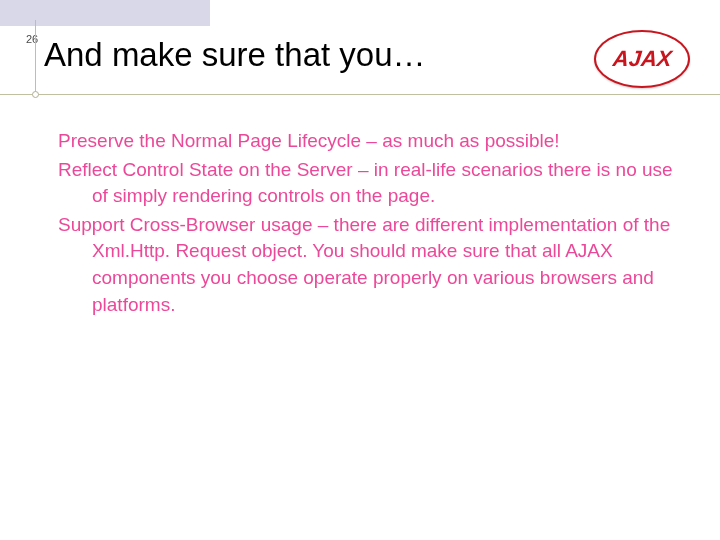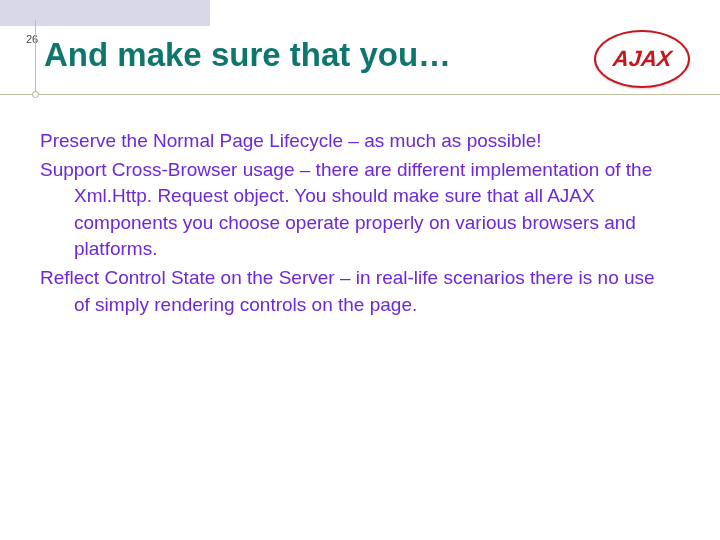--- a/index.html
+++ b/index.html
@@ -25,22 +25,22 @@
     left: 10px;
     font-size: 11px;
     color: #4a4a4a;
     margin-left: 16px;
   }
   .title {
     position: absolute;
     top: 36px;
     left: 44px;
     font-size: 33px;
-    color: #0f766e;
-    font-weight: bold;
+    color: #000000;
+    font-weight: normal;
   }
   .vline {
     position: absolute;
     left: 35px;
     top: 20px;
     width: 1px;
     height: 74px;
     background: #c0c0a0;
   }
   .hline {
@@ -85,24 +85,24 @@
     font-weight: 900;
     font-size: 22px;
     color: #c9151e;
     letter-spacing: 0px;
     font-style: italic;
     transform: skewX(-6deg);
   }
   .content {
     position: absolute;
     top: 128px;
-    left: 40px;
+    left: 58px;
     width: 630px;
     font-size: 19px;
-    color: #6d28d9;
+    color: #ec4899;
     line-height: 1.4;
   }
   .item {
     margin-bottom: 2px;
     padding-left: 34px;
     text-indent: -34px;
   }
   .item4 {
     padding-left: 42px;
     text-indent: -34px;
@@ -123,15 +123,15 @@
 <h1 class="title">And make sure that you…</h1>
 
 <div class="logo">
   <div class="logo-ellipse">
     <span class="logo-text">AJAX</span>
   </div>
 </div>
 
 <div class="content">
   <div class="item">Preserve the Normal Page Lifecycle – as much as possible!</div>
+  <div class="item">Reflect Control State on the Server – in real-life scenarios there is no use of simply rendering controls on the page.</div>
   <div class="item">Support Cross-Browser usage – there are different implementation of the Xml.Http. Request object. You should make sure that all AJAX components you choose operate properly on various browsers and platforms.</div>
-  <div class="item">Reflect Control State on the Server – in real-life scenarios there is no use of simply rendering controls on the page.</div>
 </div>
 
 </body></html>

